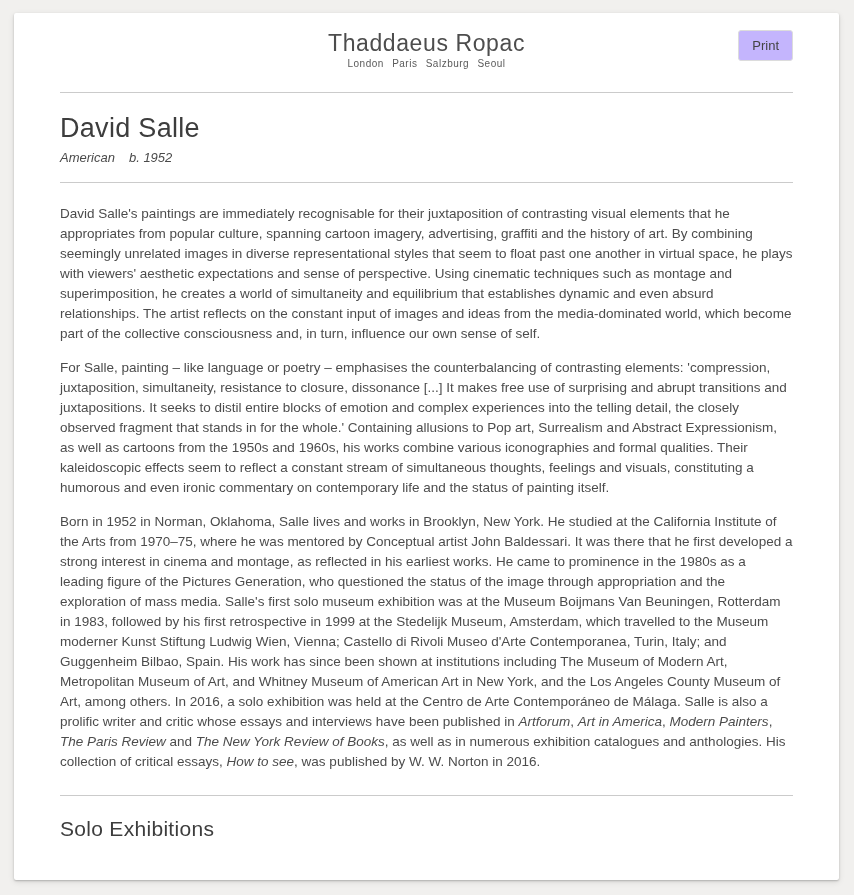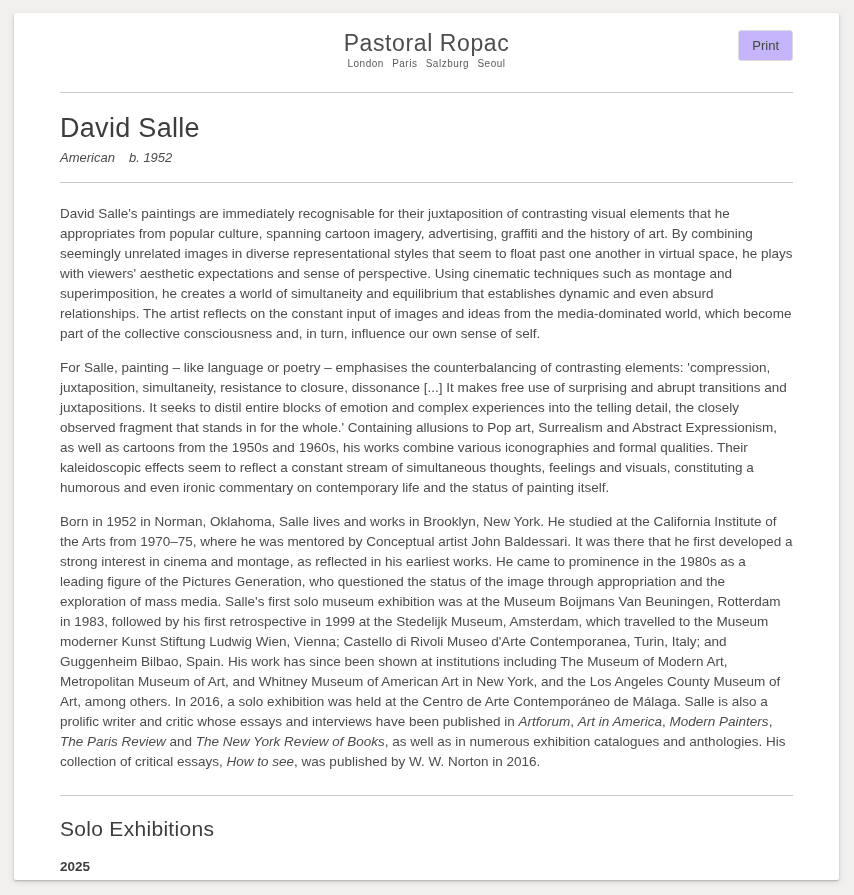--- a/index.html
+++ b/index.html
@@ -81,21 +81,21 @@
     color: #4c4c4c;
   }
   .exhibition-entry em, .bio em { font-style: italic; }
 </style>
 </head>
 <body>
 
 <div class="card">
 
   <div class="site-header">
-    <div class="site-title">Pastoral Ropac</div>
+    <div class="site-title">Thaddaeus Ropac</div>
     <div class="site-locations">London Paris Salzburg Seoul</div>
     <button class="print-btn">Print</button>
   </div>
 
   <div class="divider"></div>
 
   <div class="artist-name">David Salle</div>
   <div class="artist-sub">
     <span>American</span><span class="born">b. 1952</span>
   </div>
@@ -105,21 +105,14 @@
   <div class="bio">
     <p>David Salle's paintings are immediately recognisable for their juxtaposition of contrasting visual elements that he appropriates from popular culture, spanning cartoon imagery, advertising, graffiti and the history of art. By combining seemingly unrelated images in diverse representational styles that seem to float past one another in virtual space, he plays with viewers' aesthetic expectations and sense of perspective. Using cinematic techniques such as montage and superimposition, he creates a world of simultaneity and equilibrium that establishes dynamic and even absurd relationships. The artist reflects on the constant input of images and ideas from the media-dominated world, which become part of the collective consciousness and, in turn, influence our own sense of self.</p>
     <p>For Salle, painting – like language or poetry – emphasises the counterbalancing of contrasting elements: 'compression, juxtaposition, simultaneity, resistance to closure, dissonance [...] It makes free use of surprising and abrupt transitions and juxtapositions. It seeks to distil entire blocks of emotion and complex experiences into the telling detail, the closely observed fragment that stands in for the whole.' Containing allusions to Pop art, Surrealism and Abstract Expressionism, as well as cartoons from the 1950s and 1960s, his works combine various iconographies and formal qualities. Their kaleidoscopic effects seem to reflect a constant stream of simultaneous thoughts, feelings and visuals, constituting a humorous and even ironic commentary on contemporary life and the status of painting itself.</p>
     <p><span>Born in 1952 in Norman, Oklahoma, Salle lives and works in Brooklyn, New York. He studied at the California Institute of the Arts from 1970–75, where he was mentored by Conceptual artist John Baldessari. It was there that he first developed a strong interest in cinema and montage, as reflected in his earliest works. He came to prominence in the 1980s as a leading figure of the Pictures Generation, who questioned the status of the image through appropriation and the exploration of mass media. Salle's first solo museum exhibition was at the Museum Boijmans Van Beuningen, Rotterdam in 1983, followed by his first retrospective in 1999 at the Stedelijk Museum, Amsterdam, which travelled to the Museum moderner Kunst Stiftung Ludwig Wien, Vienna; Castello di Rivoli Museo d'Arte Contemporanea, Turin, Italy; and Guggenheim Bilbao, Spain. His work has since been shown at institutions including The Museum of Modern Art, Metropolitan Museum of Art, and Whitney Museum of American Art in New York, and the Los Angeles County Museum of Art, among others. In 2016, a solo exhibition was held at the Centro de Arte Contemporáneo de Málaga. Salle is also a prolific writer and critic whose essays and interviews have been published in </span><em>Artforum</em><span>, </span><em>Art in America</em><span>, </span><em>Modern Painters</em><span>, </span><em>The Paris Review</em><span> and </span><em>The New York Review of Books</em><span>, as well as in numerous exhibition catalogues and anthologies. His collection of critical essays, </span><em>How to see</em><span>, was published by W. W. Norton in 2016.</span></p>
   </div>
 
   <div class="divider divider-3"></div>
 
   <div class="solo-heading">Solo Exhibitions</div>
 
-  <div class="year-group">
-    <div class="year">2025</div>
-    <div class="exhibition-entry">
-      <em>Some Versions of Pastoral</em><span>, Thaddaeus Ropac, London, UK</span>
-    </div>
-
-  </div>
 
 </div>
 
 </body></html>

